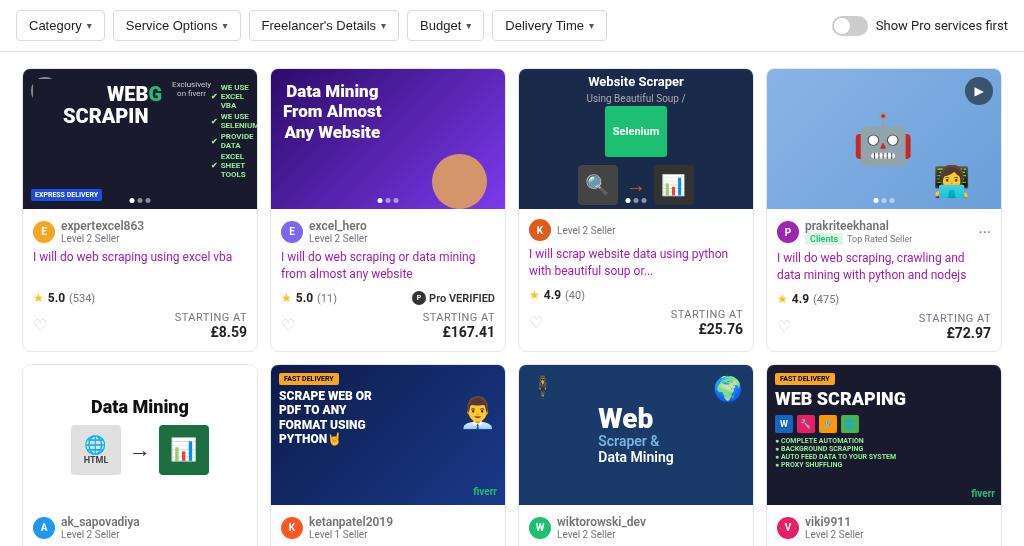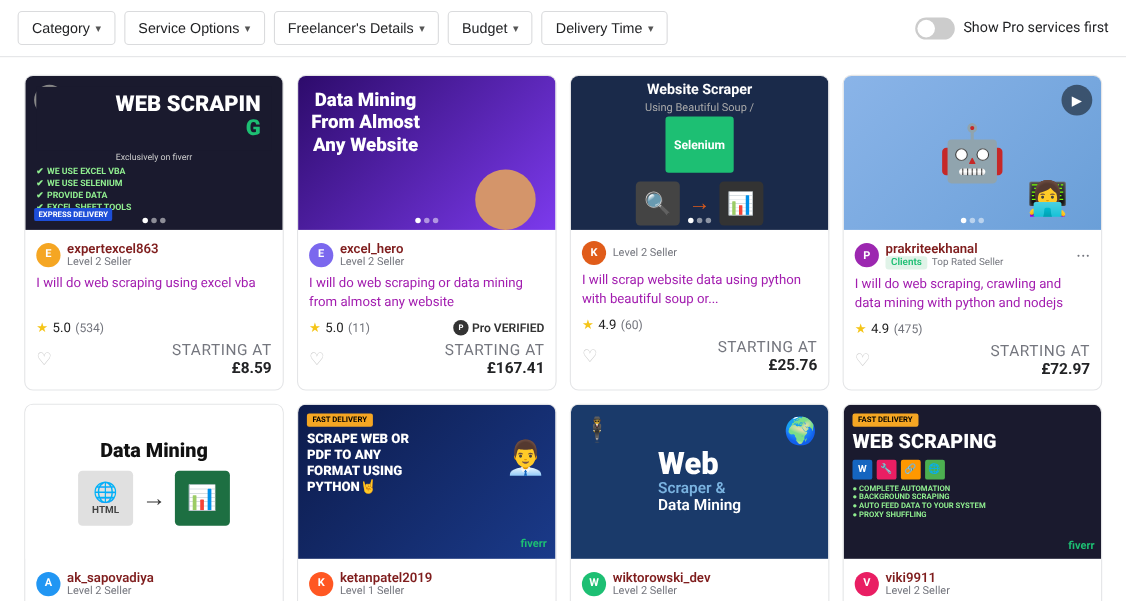--- a/index.html
+++ b/index.html
@@ -94,21 +94,21 @@
       height: 140px;
       background: #ccc;
       position: relative;
       overflow: hidden;
     }
 
     
     .thumb-1 {
       background: #1a1a2e;
       display: flex;
-      flex-direction: column;
+      flex-direction: row;
       padding: 10px;
       position: relative;
     }
     .thumb-1 .avatar-sm {
       width: 28px; height: 28px;
       border-radius: 50%;
       background: #888;
       position: absolute;
       top: 8px; left: 8px;
     }
@@ -194,21 +194,21 @@
       color: #fff;
     }
 
     .seller-info {
       flex: 1;
     }
 
     .seller-name {
       font-size: 12px;
       font-weight: 600;
-      color: #7f1d1d;
+      color: #737373;
     }
 
     .seller-level {
       font-size: 10px;
       color: #74767e;
     }
 
     .badge-row {
       display: flex;
       align-items: center;
@@ -239,21 +239,21 @@
     }
 
     .rating-row {
       display: flex;
       align-items: center;
       gap: 4px;
       margin-bottom: 6px;
     }
 
     .star { color: #f5c518; font-size: 12px; }
-    .rating-val { font-size: 12px; font-weight: 400; color: #222; text-align: right; }
+    .rating-val { font-size: 12px; font-weight: 700; color: #222; text-align: right; }
     .rating-count { font-size: 11px; color: #74767e; }
 
     .pro-verified {
       display: flex;
       align-items: center;
       gap: 3px;
       font-size: 11px;
       color: #333;
       font-weight: 600;
       margin-left: auto;
@@ -282,21 +282,21 @@
       font-size: 16px;
       color: #ccc;
       cursor: pointer;
     }
 
     .price-info {
       text-align: right;
     }
 
     .starting-at {
-      font-size: 14px;
+      font-size: 11px;
       color: #74767e;
       text-transform: uppercase;
       letter-spacing: 0.5px;
     }
 
     .price-val {
       font-size: 14px;
       font-weight: 700;
       color: #222325;
     }
@@ -466,21 +466,21 @@
       <div class="seller-row">
         <div class="seller-avatar" style="background:#e05c1a;">K</div>
         <div class="seller-info">
           <div class="seller-level">Level 2 Seller</div>
         </div>
       </div>
       <div class="card-desc">I will scrap website data using python with beautiful soup or...</div>
       <div class="rating-row">
         <span class="star">★</span>
         <span class="rating-val">4.9</span>
-        <span class="rating-count">(<span>60</span>)</span>
+        <span class="rating-count">(<span>40</span>)</span>
       </div>
       <div class="price-row">
         <button class="heart-btn">♡</button>
         <div class="price-info">
           <div class="starting-at">STARTING AT</div>
           <div class="price-val">£25.76</div>
         </div>
       </div>
     </div>
   </div>

